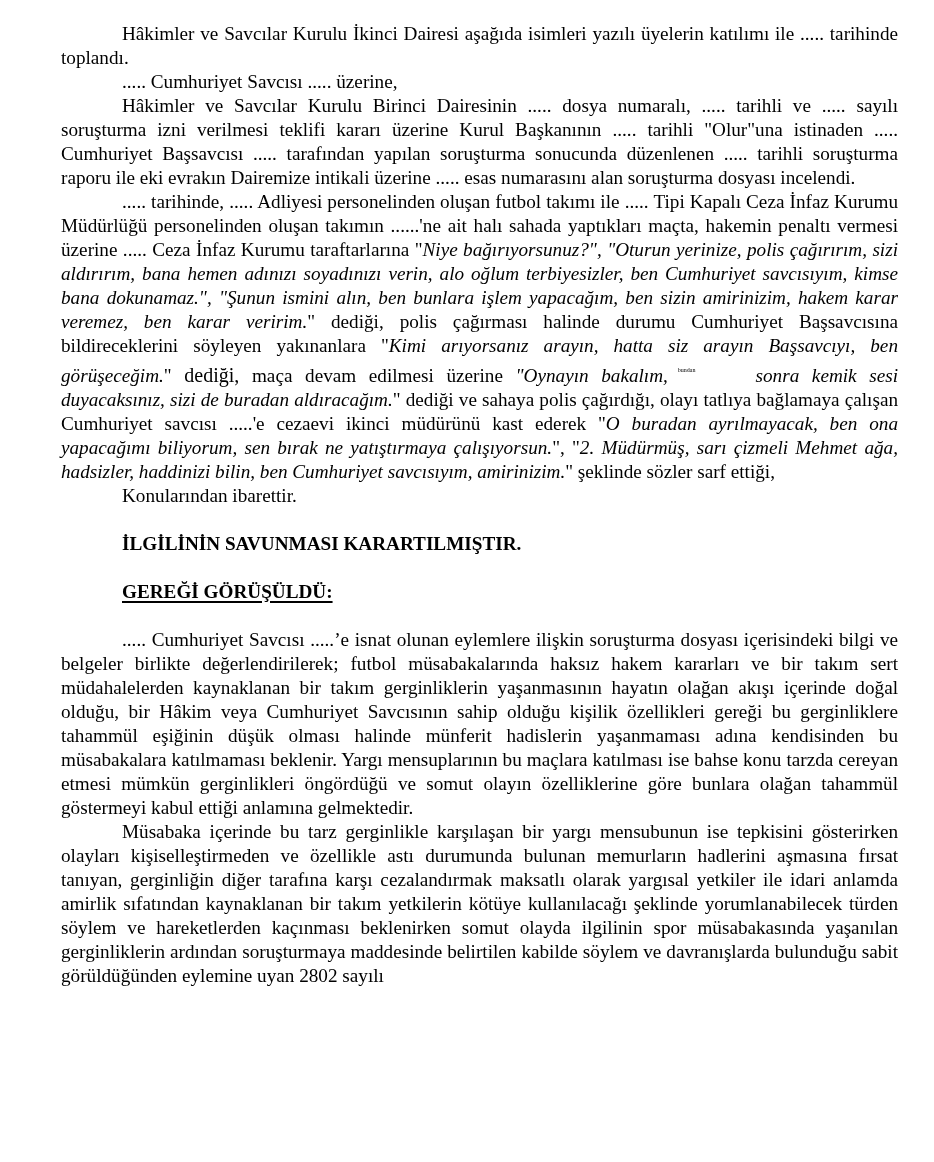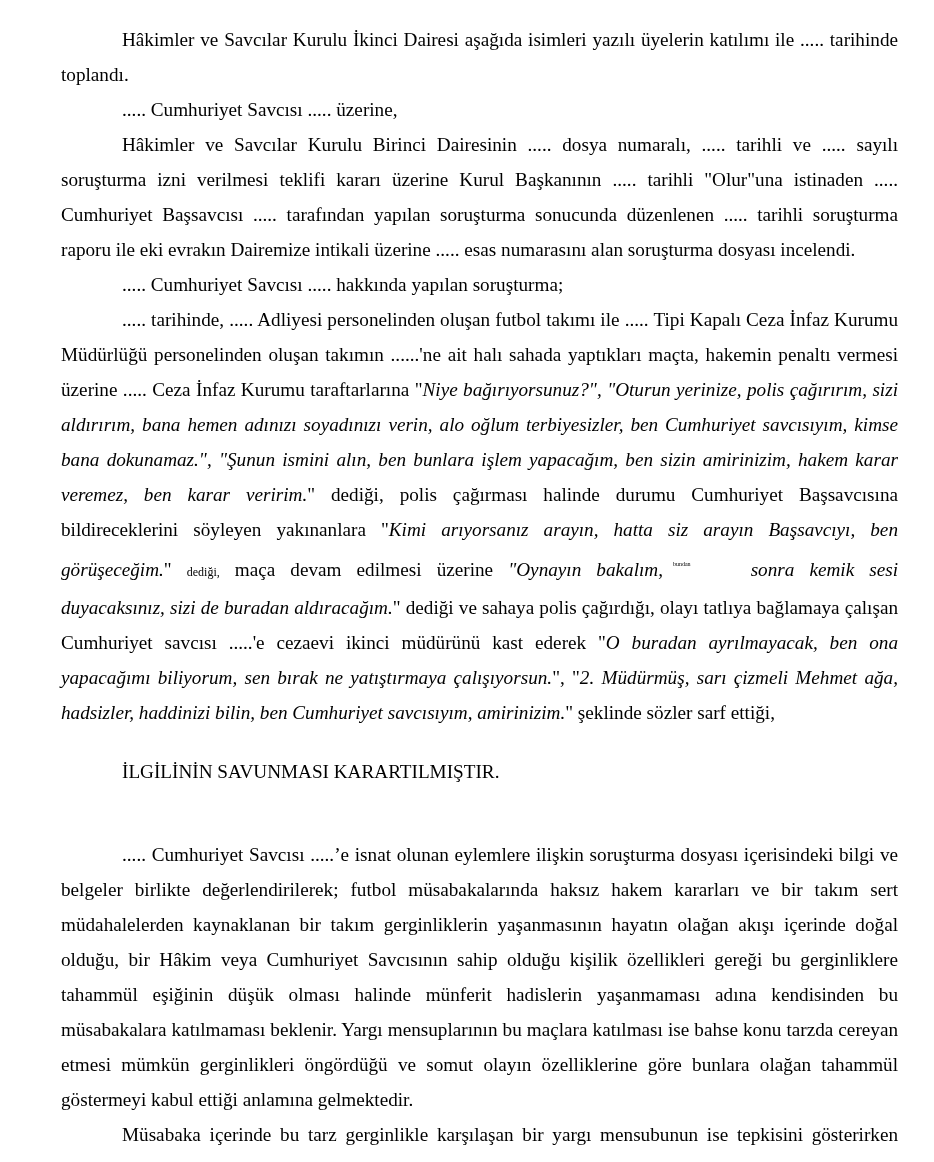--- a/index.html
+++ b/index.html
@@ -4,52 +4,53 @@
 <style>
   html, body { margin: 0; padding: 0; background: #ffffff; }
   body { width: 934px; height: 1162px; overflow: hidden; }
   .page {
     position: relative;
     width: 934px; height: 1162px;
     box-sizing: border-box;
     padding: 22px 36px 0 61px;
     font-family: "Liberation Serif", serif;
     font-size: 19.2px;
-    line-height: 35px;
+    line-height: 24px;
     color: #000;
   }
   p { margin: 0; text-align: justify; text-indent: 61px; }
   .b { font-weight: normal; }
   .i { font-style: italic; }
   .tiny { font-size: 6px; vertical-align: 10px; margin: 0 60px 0 10px; }
-  .small { font-size: 12px; }
-  .heading { font-weight: normal; text-indent: 61px; margin-top: 24px; }
+  .small { font-size: 20px; }
+  .heading { font-weight: bold; text-indent: 61px; margin-top: 24px; }
   .heading.second { margin-top: 24px; }
   .heading u { text-decoration: underline; text-underline-offset: 3px; text-decoration-thickness: 2px; }
   .gap { height: 24px; }
 </style>
 </head>
 <body>
 
 <div class="page">
 
   <p>Hâkimler ve Savcılar Kurulu İkinci Dairesi aşağıda isimleri yazılı üyelerin katılımı ile ..... tarihinde toplandı.</p>
 
   <p><span>..... </span><span class="b">Cumhuriyet Savcısı</span><span> ..... </span><span class="b">üzerine,</span></p>
 
   <p>Hâkimler ve Savcılar Kurulu Birinci Dairesinin ..... dosya numaralı, ..... tarihli ve ..... sayılı soruşturma izni verilmesi teklifi kararı üzerine Kurul Başkanının ..... tarihli "Olur"una istinaden ..... Cumhuriyet Başsavcısı ..... tarafından yapılan soruşturma sonucunda düzenlenen ..... tarihli soruşturma raporu  ile eki evrakın Dairemize intikali üzerine ..... esas numarasını alan soruşturma dosyası incelendi.</p>
 
-  <p><span>..... </span><span class="b">Cumhuriyet Savcısı</span><span> ..... hakkında yapılan soruşturma;</span></p>
 
   <p><span>..... tarihinde, ..... Adliyesi personelinden oluşan futbol takımı ile ..... Tipi Kapalı Ceza İnfaz Kurumu Müdürlüğü personelinden oluşan takımın ......'ne ait halı sahada yaptıkları maçta, hakemin penaltı vermesi üzerine ..... Ceza İnfaz Kurumu taraftarlarına "</span><span class="i">Niye bağırıyorsunuz?", "Oturun yerinize, polis çağırırım, sizi aldırırım, bana hemen adınızı soyadınızı verin, alo oğlum terbiyesizler, ben Cumhuriyet savcısıyım, kimse bana dokunamaz.", "Şunun ismini alın, ben bunlara işlem yapacağım, ben sizin amirinizim, hakem karar veremez, ben karar veririm.</span><span>" dediği, polis çağırması halinde durumu Cumhuriyet Başsavcısına bildireceklerini söyleyen yakınanlara "</span><span class="i">Kimi arıyorsanız arayın, hatta siz arayın Başsavcıyı, ben görüşeceğim.</span><span>" </span><span class="small">dediği,</span><span>  maça devam edilmesi üzerine </span><span class="i">"Oynayın bakalım,</span><span class="tiny">bundan</span><span class="i">sonra kemik sesi duyacaksınız, sizi de buradan aldıracağım.</span><span>" dediği ve sahaya polis çağırdığı, olayı tatlıya bağlamaya çalışan Cumhuriyet savcısı .....'e cezaevi ikinci müdürünü kast ederek "</span><span class="i">O buradan ayrılmayacak, ben ona yapacağımı biliyorum, sen bırak ne yatıştırmaya çalışıyorsun.</span><span>", "</span><span class="i">2. Müdürmüş, sarı çizmeli Mehmet ağa, hadsizler, haddinizi bilin, ben Cumhuriyet savcısıyım, amirinizim.</span><span>" şeklinde sözler sarf ettiği,</span></p>
 
+  <p>Konularından ibarettir.</p>
 
   <div class="gap"></div>
   <p class="heading" style="margin-top:0">İLGİLİNİN SAVUNMASI KARARTILMIŞTIR.</p>
 
   <div class="gap"></div>
+  <p class="heading second" style="margin-top:0"><u>GEREĞİ GÖRÜŞÜLDÜ:</u></p>
 
   <div class="gap"></div>
   <p><span>..... </span><span class="b">Cumhuriyet Savcısı</span><span> .....’e isnat olunan eylemlere ilişkin soruşturma dosyası içerisindeki bilgi ve belgeler birlikte değerlendirilerek; futbol müsabakalarında haksız hakem kararları ve bir takım sert müdahalelerden kaynaklanan bir takım gerginliklerin yaşanmasının hayatın olağan akışı içerinde doğal olduğu, bir Hâkim veya Cumhuriyet Savcısının sahip olduğu kişilik özellikleri gereği bu gerginliklere tahammül eşiğinin düşük olması halinde münferit hadislerin yaşanmaması adına kendisinden bu müsabakalara katılmaması beklenir. Yargı mensuplarının bu maçlara katılması ise bahse konu tarzda cereyan etmesi mümkün gerginlikleri öngördüğü ve somut olayın özelliklerine göre bunlara olağan tahammül göstermeyi kabul ettiği anlamına gelmektedir.</span></p>
 
   <p>Müsabaka içerinde bu tarz gerginlikle karşılaşan bir yargı mensubunun ise tepkisini gösterirken olayları kişiselleştirmeden ve özellikle astı durumunda bulunan memurların hadlerini aşmasına fırsat tanıyan, gerginliğin diğer tarafına karşı cezalandırmak maksatlı olarak yargısal yetkiler ile idari anlamda amirlik sıfatından kaynaklanan bir takım yetkilerin kötüye kullanılacağı şeklinde yorumlanabilecek türden söylem ve hareketlerden kaçınması beklenirken somut olayda ilgilinin spor müsabakasında yaşanılan gerginliklerin ardından soruşturmaya maddesinde belirtilen kabilde söylem ve davranışlarda bulunduğu sabit görüldüğünden eylemine uyan 2802 sayılı</p>
 
 </div>
 
 </body></html>

